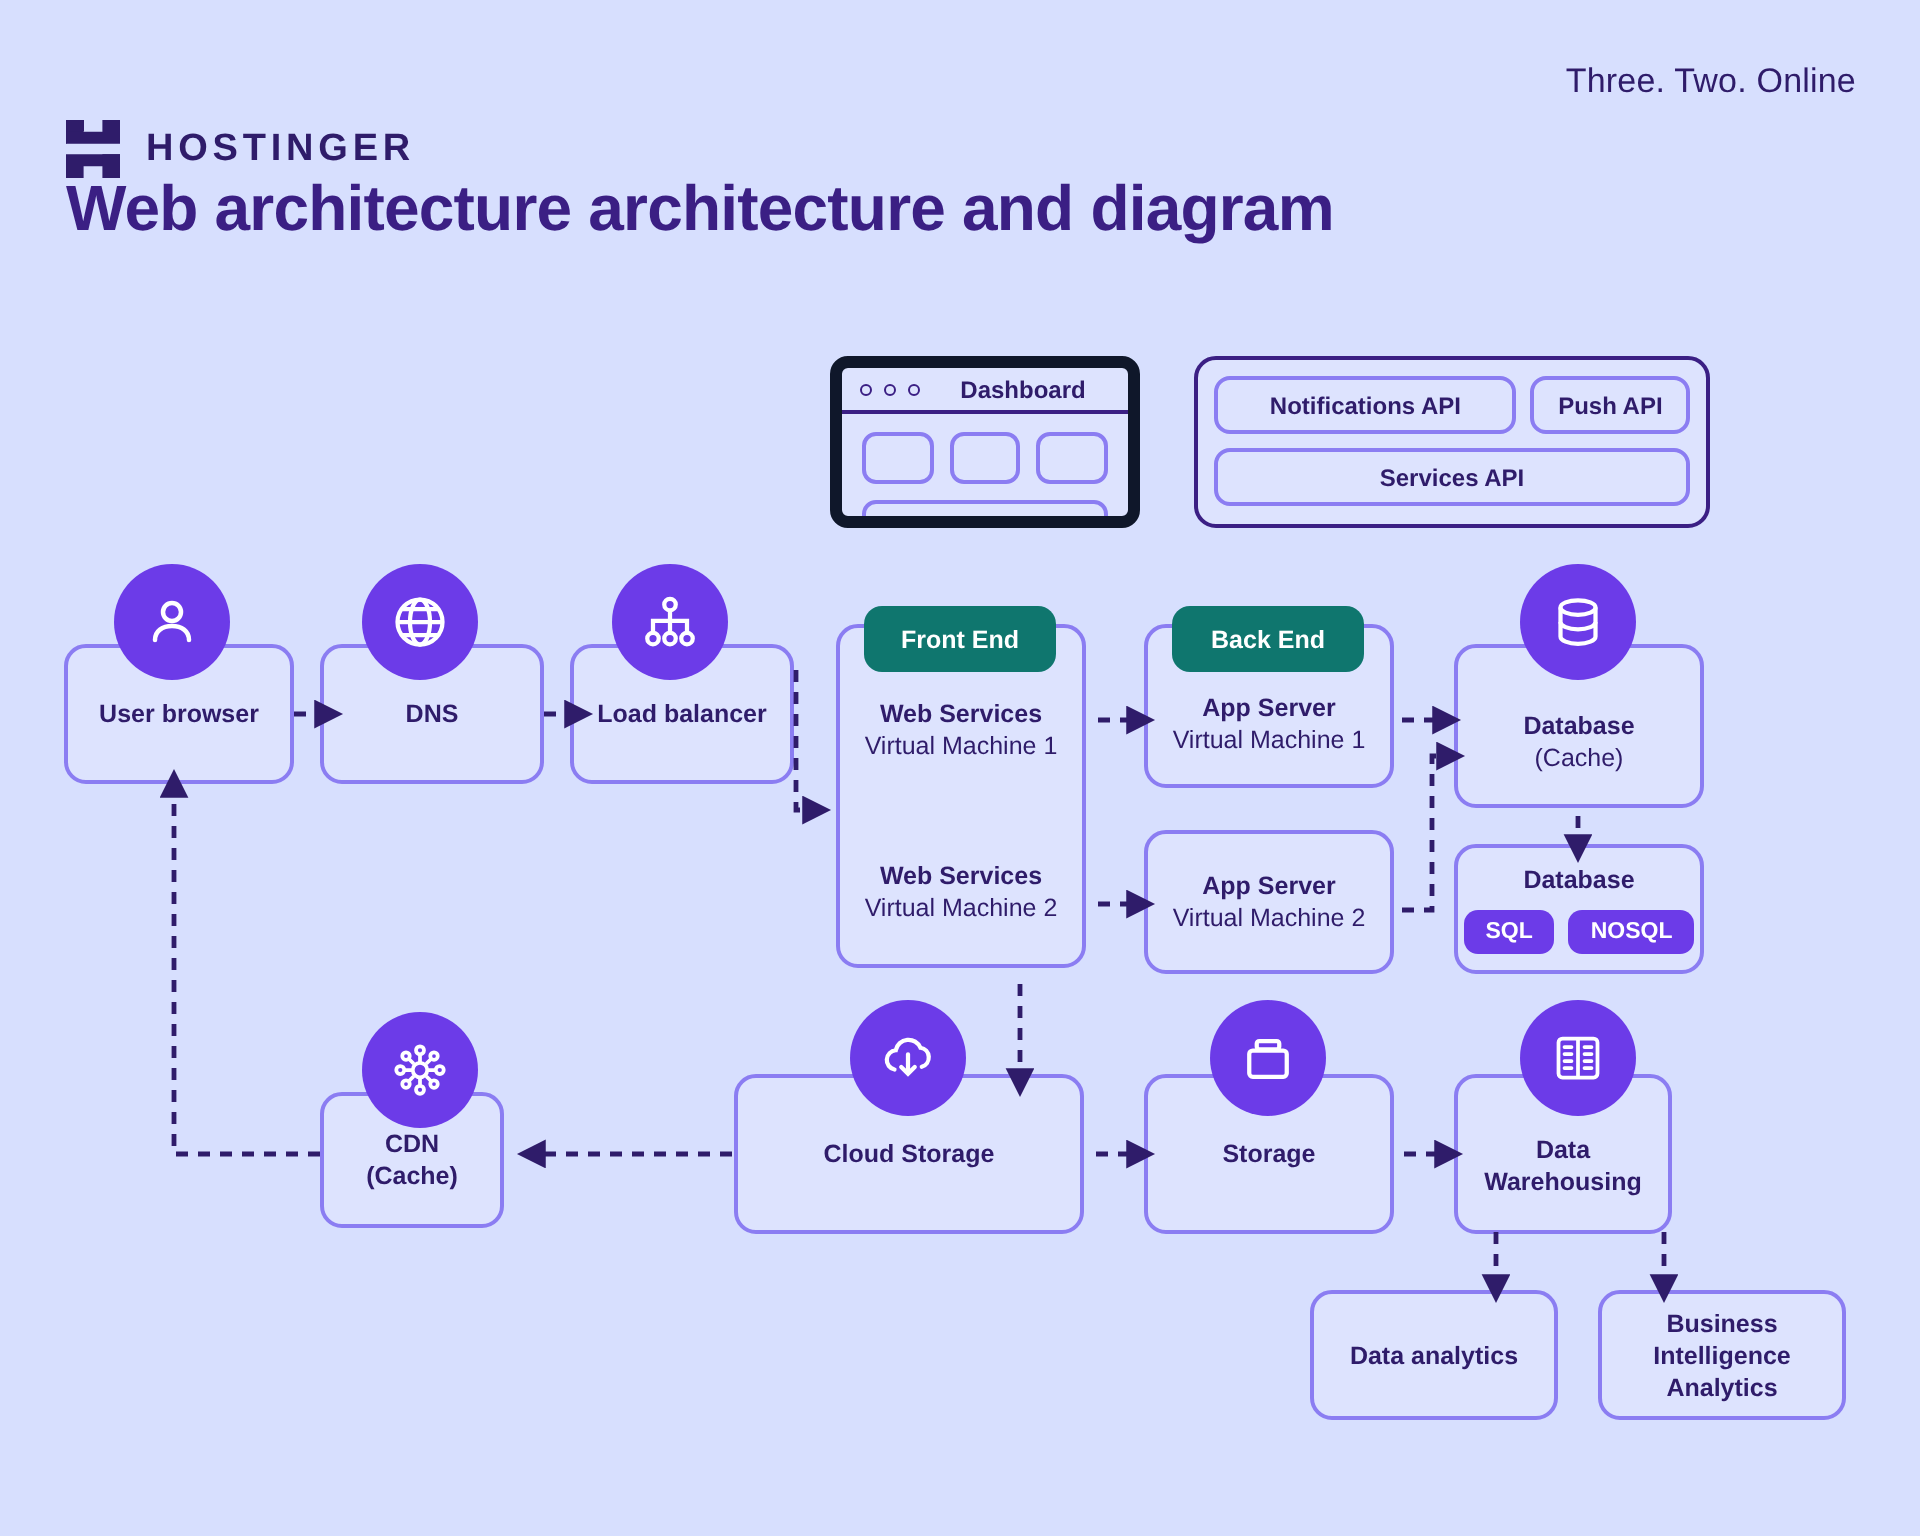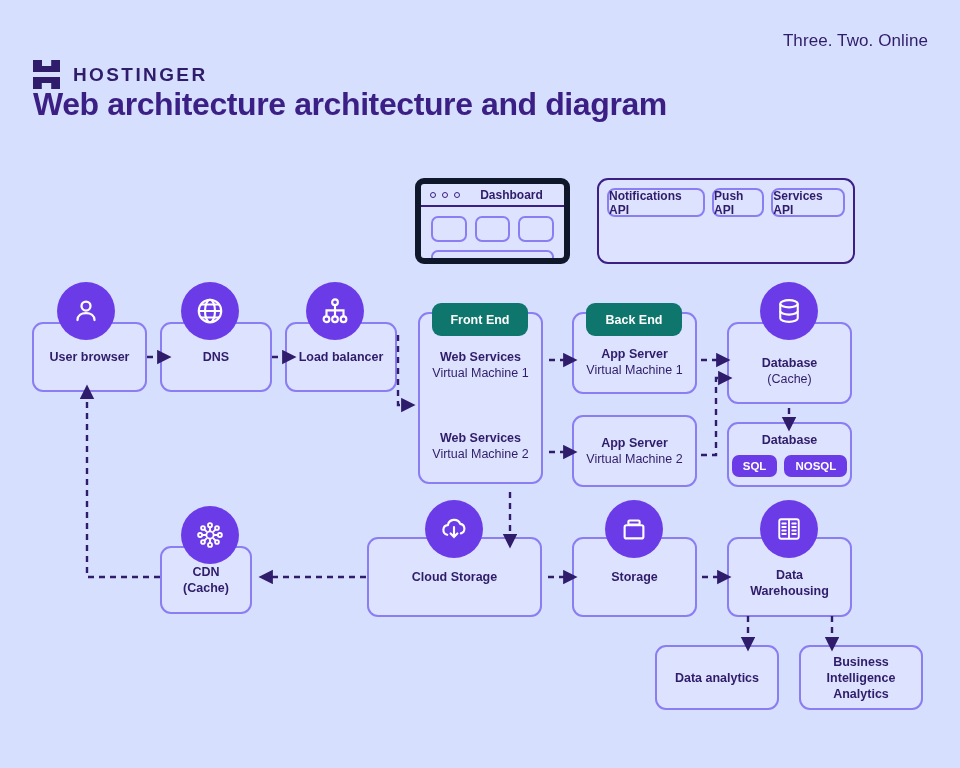--- a/index.html
+++ b/index.html
@@ -97,21 +97,21 @@
     border: 2px solid #8b7df2; border-radius: 7px; background: #dde3fe;
   }
 
   
   .api-panel {
     position: absolute;
     border: 2px solid #3b1f84;
     border-radius: 11px;
     background: #dde3fe;
     padding: 8px;
-    display: flex; flex-direction: row; gap: 7px;
+    display: flex; flex-direction: column; gap: 7px;
   }
   .api-row { display: flex; gap: 7px; }
   .api-chip {
     border: 2px solid #8b7df2; border-radius: 8px;
     background: #dde3fe; color: #2f1c6a;
     font-size: 12px; font-weight: bold;
     height: 29px;
     display: flex; align-items: center; justify-content: center;
   }
 
@@ -350,21 +350,21 @@
   </div>
 
   <div class="icon-circle" style="left:760px; top:500px;">
     <svg viewBox="0 0 24 24" fill="none" stroke="#fff" stroke-width="1.5">
       <rect x="4.2" y="4.2" width="15.6" height="15.6" rx="1.6"></rect>
       <path d="M12 4.2v15.6"></path>
       <path d="M6.6 7.6h2.8M6.6 10.4h2.8M6.6 13.2h2.8M6.6 16h2.8" stroke-linecap="round"></path>
       <path d="M14.6 7.6h2.8M14.6 10.4h2.8M14.6 13.2h2.8M14.6 16h2.8" stroke-linecap="round"></path>
     </svg>
   </div>
-  <div class="node" style="left:727px; top:537px; width:125px; height:80px;">
+  <div class="node" style="left:727px; top:537px; width:109px; height:80px;">
     <div style="margin-top:12px;">Data</div>
     <div>Warehousing</div>
   </div>
 
   <div class="node" style="left:655px; top:645px; width:124px; height:65px;">
     <span>Data analytics</span>
   </div>
   <div class="node" style="left:799px; top:645px; width:124px; height:65px;">
     <div>Business Intelligence</div>
     <div>Analytics</div>

